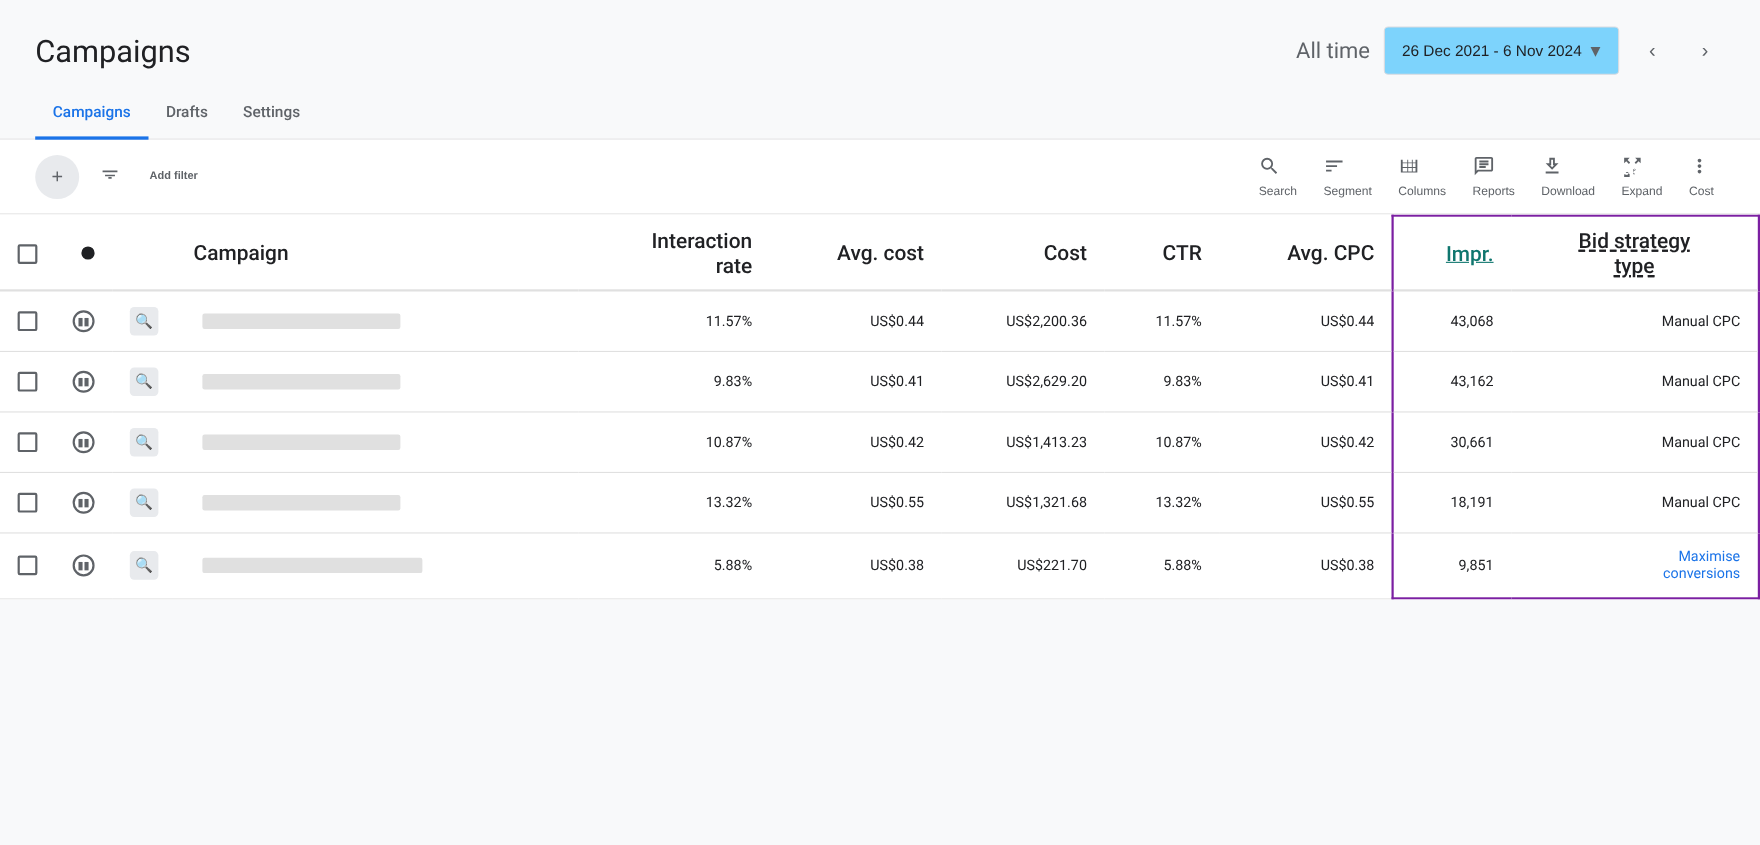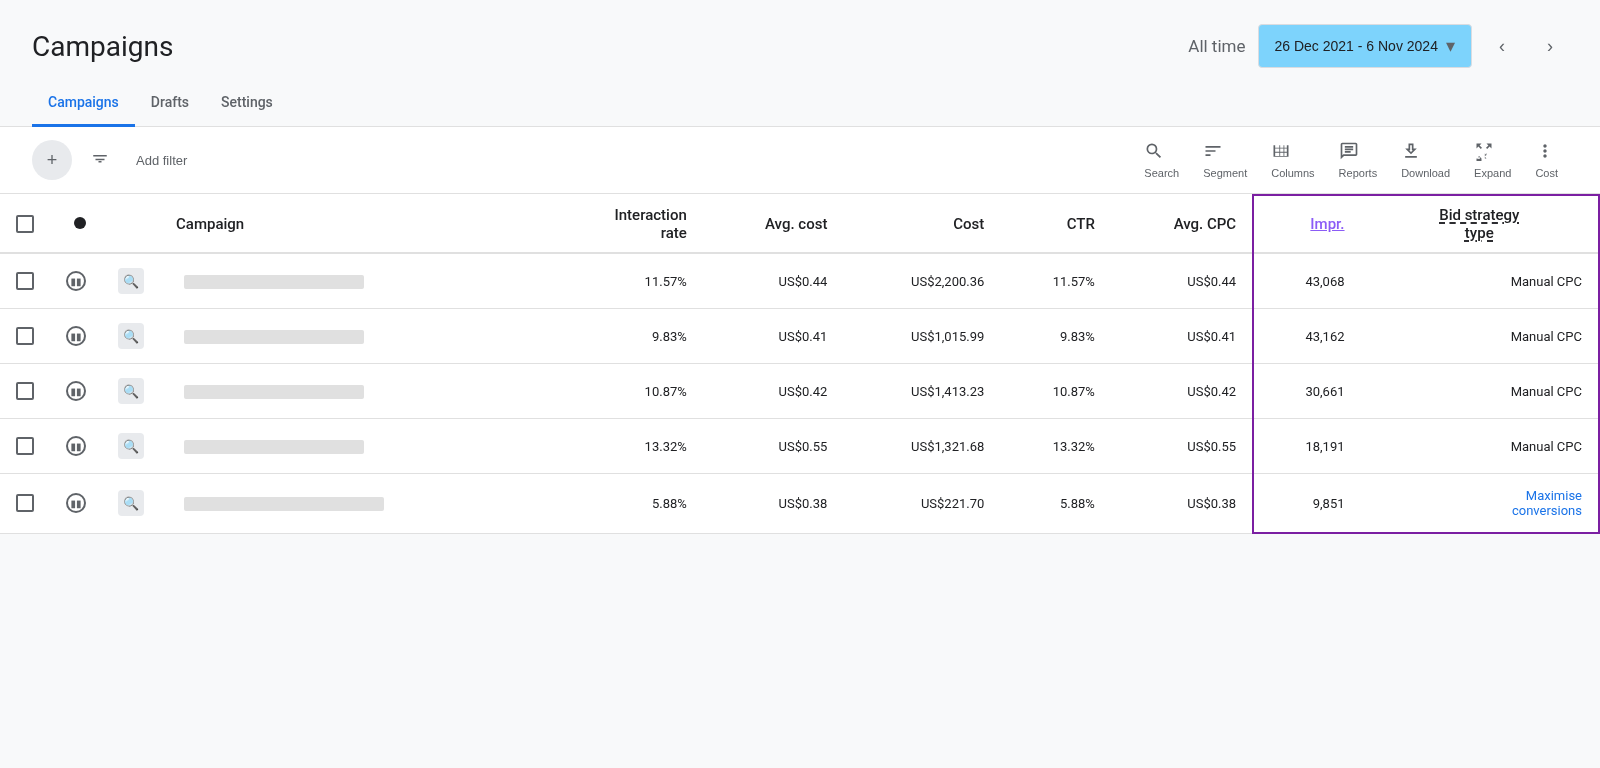--- a/index.html
+++ b/index.html
@@ -25,21 +25,21 @@
       font-size: 28px;
       font-weight: 400;
       color: #202124;
     }
     .date-range-area {
       display: flex;
       align-items: center;
       gap: 12px;
     }
     .all-time-label {
-      font-size: 17px;
+      font-size: 20px;
       color: #5f6368;
     }
     .date-picker-btn {
       display: flex;
       align-items: center;
       gap: 8px;
       border: 1px solid #dadce0;
       border-radius: 4px;
       padding: 10px 16px;
       background: #7dd3fc;
@@ -128,27 +128,28 @@
       cursor: pointer;
       display: flex;
       align-items: center;
       justify-content: center;
       font-size: 18px;
       color: #5f6368;
     }
     .add-filter-btn {
       display: flex;
       align-items: center;
-      font-size: 13px;
+      font-size: 10px;
       color: #5f6368;
       cursor: pointer;
       padding: 8px;
       border-radius: 4px;
       border: none;
       background: none;
+      font-weight: bold;
     }
     .toolbar-action {
       display: flex;
       flex-direction: column;
       align-items: flex-start;
       gap: 4px;
       padding: 6px 10px;
       border-radius: 4px;
       border: none;
       background: none;
@@ -166,41 +167,41 @@
     }
     table {
       width: 100%;
       border-collapse: collapse;
     }
     thead tr {
       border-bottom: 2px solid #e0e0e0;
     }
     th {
       padding: 10px 16px;
-      font-size: 15px;
+      font-size: 19px;
       font-weight: 500;
       color: #202124;
       text-align: right;
       white-space: nowrap;
       background: #fff;
     }
     th.col-campaign {
       text-align: left;
     }
     th.col-checkbox {
       width: 40px;
       text-align: center;
     }
     th.col-status-icon {
       width: 36px;
     }
     th.col-impr {
       border-left: 2px solid #7b1fa2;
       border-top: 2px solid #7b1fa2;
-      color: #8b5cf6;
+      color: #0f766e;
     }
     th.col-bid-strategy {
       border-top: 2px solid #7b1fa2;
       border-right: 2px solid #7b1fa2;
       text-align: center;
       text-decoration: underline;
       text-decoration-style: dashed;
       text-underline-offset: 3px;
     }
 
@@ -415,21 +416,21 @@
         <td class="col-bid-strategy">Manual CPC</td>
       </tr>
 
       <tr class="table-row">
         <td class="col-checkbox"><span class="checkbox-box"></span></td>
         <td class="col-status-icon"><span class="status-pause">▮▮</span></td>
         <td><span class="search-icon-badge">🔍</span></td>
         <td class="col-campaign"><span class="campaign-name-bar"></span></td>
         <td>9.83%</td>
         <td>US$0.41</td>
-        <td>US$1,015.99</td>
+        <td>US$2,629.20</td>
         <td>9.83%</td>
         <td>US$0.41</td>
         <td class="col-impr">43,162</td>
         <td class="col-bid-strategy">Manual CPC</td>
       </tr>
 
       <tr class="table-row">
         <td class="col-checkbox"><span class="checkbox-box"></span></td>
         <td class="col-status-icon"><span class="status-pause">▮▮</span></td>
         <td><span class="search-icon-badge">🔍</span></td>

